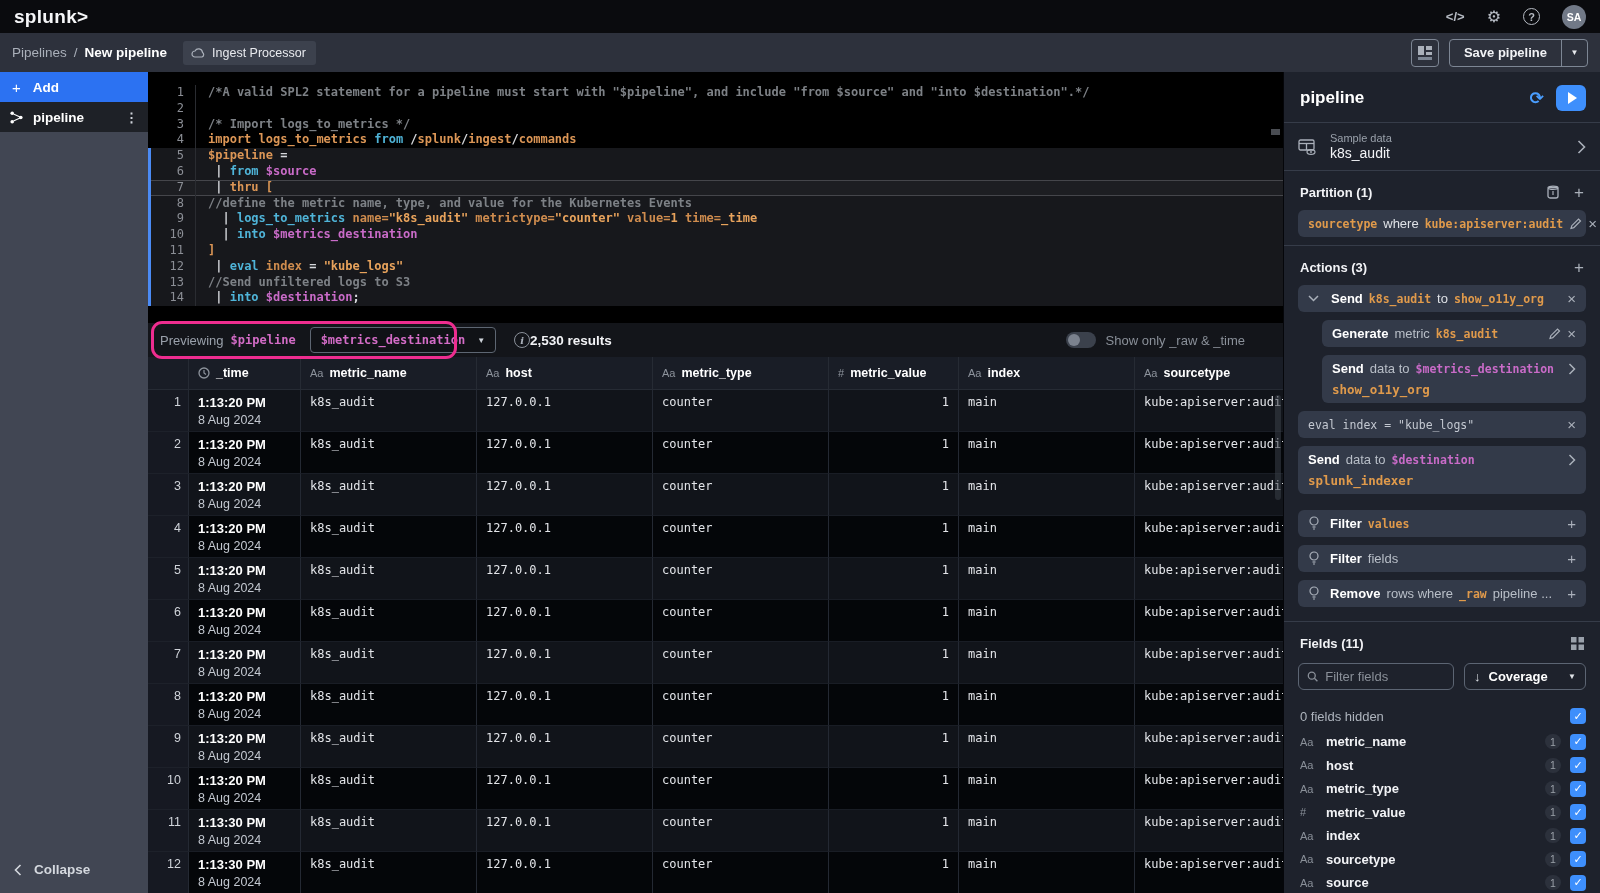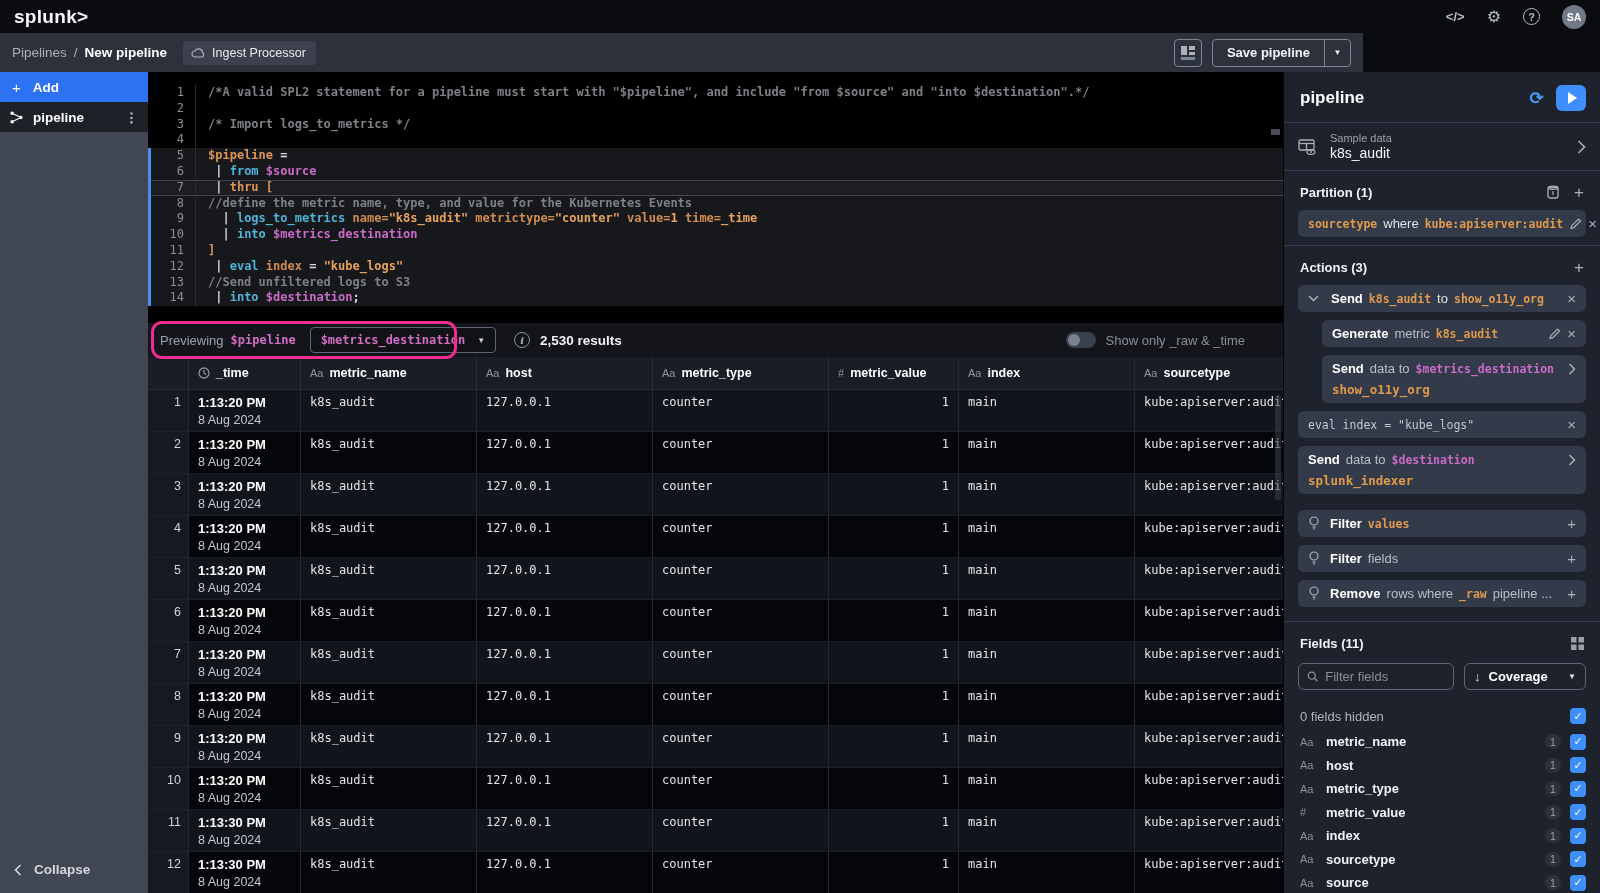--- a/index.html
+++ b/index.html
@@ -12,21 +12,21 @@
   .logo { font-size:19px; font-weight:bold; color:#f5f6f8; letter-spacing:.3px; }
   .top-icons { margin-left:auto; display:flex; align-items:center; gap:22px; }
   .ticon { color:#b7bcc4; font-size:13px; font-weight:bold; cursor:pointer; }
   .gear { font-family:"DejaVu Sans", sans-serif; font-size:16px; font-weight:normal; }
   .helpc { width:17px; height:17px; border:1.5px solid #b7bcc4; border-radius:50%;
     display:flex; align-items:center; justify-content:center; font-size:11px; font-weight:bold; }
   .avatar { width:24px; height:24px; border-radius:50%; background:#717987; color:#fff;
     font-size:10.5px; font-weight:bold; display:flex; align-items:center; justify-content:center; }
 
   
-  .subbar { position:absolute; left:0; top:33px; width:1363px; height:39px; background:#2d313c;
+  .subbar { position:absolute; left:0; top:33px; width:1600px; height:39px; background:#2d313c;
     display:flex; align-items:center; padding:16px 12px; z-index:29; }
   .crumb-parent { color:#aab0ba; font-size:13.5px; }
   .crumb-sep { color:#aab0ba; font-size:13.5px; margin:0 7px; }
   .crumb-current { color:#ffffff; font-size:13.5px; font-weight:bold; }
   .ip-badge { margin-left:16px; background:#3c414d; border-radius:3px; height:24px;
     display:flex; align-items:center; gap:7px; padding:0 10px 0 8px; color:#e8eaee; font-size:12.5px; }
   .subbar-right { margin-left:auto; display:flex; align-items:center; gap:10px; }
   .layout-btn { width:28px; height:28px; border:1px solid #7d8694; border-radius:4px;
     display:flex; align-items:center; justify-content:center; cursor:pointer; }
   .save-split { display:flex; height:28px; border:1px solid #7d8694; border-radius:4px; overflow:hidden; }
@@ -74,21 +74,21 @@
   .prev-label { color:#9aa1ab; font-size:13px; }
   .prev-var { font-family:"DejaVu Sans Mono", monospace; font-size:12px; font-weight:bold;
     color:#d36cc6; margin-left:7px; }
   .dest-dd { margin-left:14px; height:26px; background:#101216; border:1px solid #5d6672;
     border-radius:4px; display:flex; align-items:center; gap:12px; padding:0 10px; cursor:pointer; }
   .dest-dd .val { font-family:"DejaVu Sans Mono", monospace; font-size:12px; font-weight:bold; color:#d36cc6; }
   .dest-dd .caret { color:#cfd4db; font-size:8px; }
   .info-i { margin-left:18px; width:16px; height:16px; border:1.5px solid #8a9099; border-radius:50%;
     color:#aab0ba; font-size:10px; font-style:italic; font-weight:bold;
     display:flex; align-items:center; justify-content:center; font-family:"DejaVu Serif", serif; }
-  .results { margin-left:10px; font-size:13.5px; font-weight:bold; color:#f2f3f6; }
+  .results { font-size:13.5px; font-weight:bold; color:#f2f3f6; }
   .toggle-wrap { margin-left:auto; margin-right:38px; display:flex; align-items:center; gap:10px; }
   .toggle { width:30px; height:16px; border-radius:8px; background:#3b414c; position:relative; cursor:pointer; }
   .toggle .knob { position:absolute; left:2px; top:2px; width:12px; height:12px; border-radius:50%; background:#7b828e; }
   .toggle-label { color:#8a9099; font-size:13px; }
 
   
   .tablewrap { position:absolute; left:148px; top:357px; width:1135px; height:536px; background:#04060a; overflow:hidden; }
   .thead { display:flex; height:33px; background:#191d26; border-bottom:1px solid #262b34; }
   .th { display:flex; align-items:center; gap:6px; padding-left:9px; font-size:12.5px; font-weight:bold;
     color:#fff; border-left:1px solid #262b34; }
@@ -254,20 +254,21 @@
         <span class="lc"></span>
       </div>
       <div class="code-line">
         <span class="ln">3</span>
         <span class="lngap"></span>
         <span class="lc"><span class="tk-c">/* Import logs_to_metrics */</span></span>
       </div>
       <div class="code-line">
         <span class="ln">4</span>
         <span class="lngap"></span>
+        <span class="lc"><span class="tk-o">import</span><span class="tk-w"> </span><span class="tk-o">logs_to_metrics</span><span class="tk-w"> </span><span class="tk-k">from</span><span class="tk-w"> /</span><span class="tk-o">splunk</span><span class="tk-w">/</span><span class="tk-o">ingest</span><span class="tk-w">/</span><span class="tk-o">commands</span></span>
       </div>
       <div class="code-line sel">
         <span class="ln">5</span>
         <span class="lngap"></span>
         <span class="lc"><span class="tk-o">$pipeline</span><span class="tk-w"> =</span></span>
       </div>
       <div class="code-line sel">
         <span class="ln">6</span>
         <span class="lngap"></span>
         <span class="lc"><span class="tk-w"> | </span><span class="tk-k">from</span><span class="tk-w"> </span><span class="tk-v">$source</span></span>

